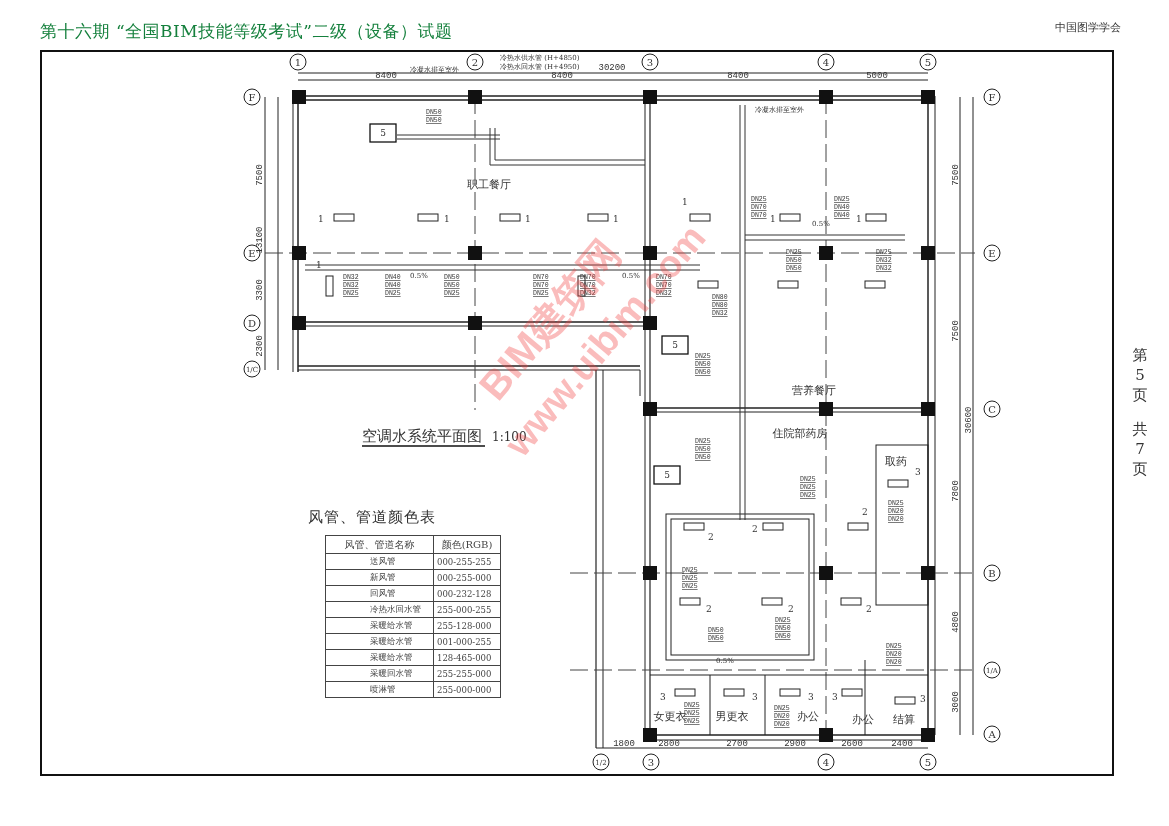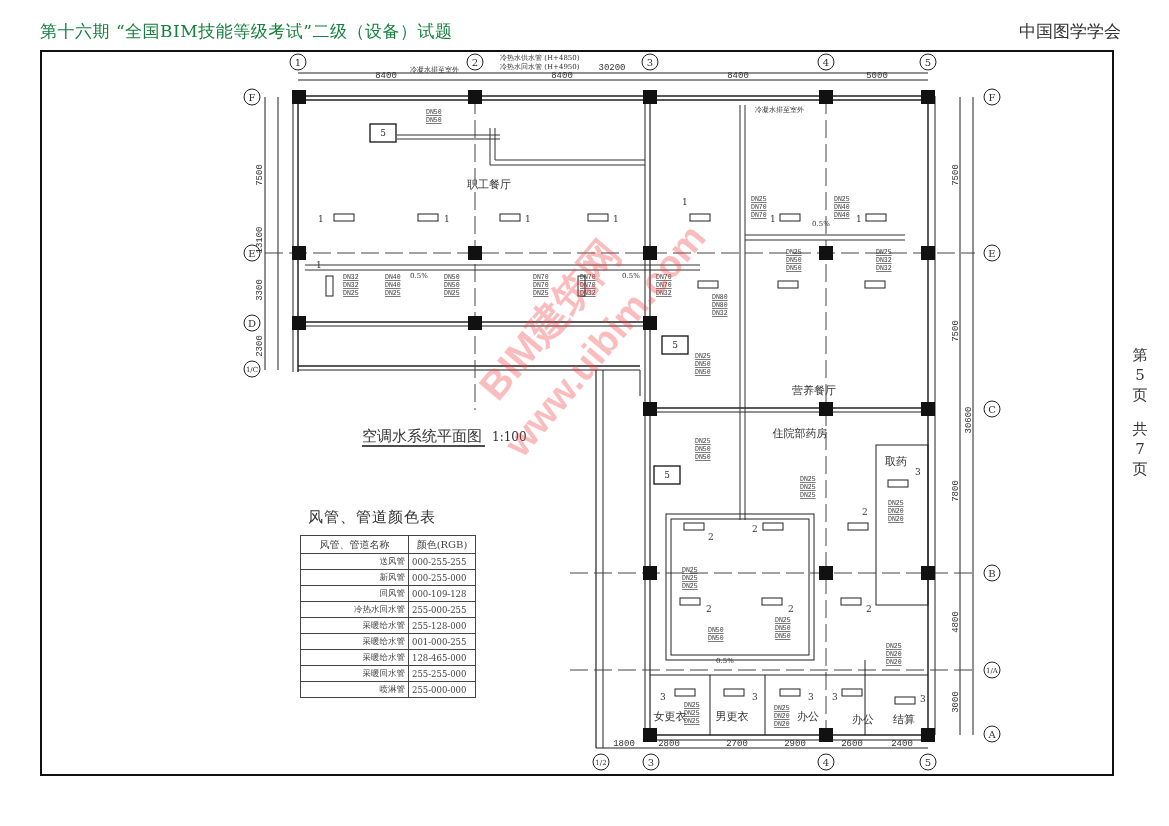--- a/index.html
+++ b/index.html
@@ -1,31 +1,31 @@
 <!DOCTYPE html>
 <html><head>
 <meta charset="utf-8">
 <style>
   html,body{margin:0;padding:0;background:#fff;}
   body{width:1169px;height:826px;position:relative;overflow:hidden;font-family:"DejaVu Serif","Liberation Serif",serif;color:#222;}
   .hdr-left{position:absolute;left:40px;top:20px;font-size:17px;letter-spacing:0.5px;color:#15803d;}
-  .hdr-right{position:absolute;right:48px;top:20px;font-size:17px;color:#333;font-family:Liberation Serif, serif;}
+  .hdr-right{position:absolute;right:48px;top:20px;font-size:11px;color:#333;font-family:Liberation Serif, serif;}
   .frame{position:absolute;left:40px;top:50px;width:1074px;height:726px;border:2px solid #111;box-sizing:border-box;}
   .pager{position:absolute;left:1130px;top:345px;width:20px;font-size:15px;line-height:20px;text-align:center;color:#333;}
   .pager span{display:block;}
   .pager .gap{height:14px;}
   svg{position:absolute;left:0;top:0;}
   .t{font-family:"DejaVu Serif","Liberation Serif",serif;fill:#333;}
   .tm{font-family:"Liberation Mono","DejaVu Sans Mono",monospace;fill:#333;}
   .legend{position:absolute;left:300px;top:508px;width:144px;}
   .legend-title{text-align:center;font-size:15px;margin-bottom:8px;color:#333;letter-spacing:1px;}
-  .legend table{border-collapse:collapse;width:176px;border:1.5px solid #222;}
+  .legend table{border-collapse:collapse;width:176px;border:1.5px solid #222;margin-left:25px;}
   .legend th,.legend td{border:1px solid #444;height:15px;font-size:8.5px;font-weight:normal;padding:0 3px;color:#444;}
   .legend th{font-size:10px;height:17px;}
-  .legend td:first-child{padding-left:44px;text-align:right;}
+  .legend td:first-child{padding-left:44px;}
   .legend td:last-child{text-align:left;}
   .wm{position:absolute;left:420px;top:180px;width:330px;height:300px;pointer-events:none;}
 </style>
 </head>
 <body>
 
 <div class="hdr-left">第十六期 “全国BIM技能等级考试”二级（设备）试题</div>
 <div class="hdr-right">中国图学学会</div>
 
 <div class="frame"></div>
@@ -376,21 +376,21 @@
       <tr>
           <td>送风管</td>
           <td>000-255-255</td>
         </tr>
       <tr>
           <td>新风管</td>
           <td>000-255-000</td>
         </tr>
       <tr>
           <td>回风管</td>
-          <td>000-109-128</td>
+          <td>000-232-128</td>
         </tr>
       <tr>
           <td>冷热水回水管</td>
           <td>255-000-255</td>
         </tr>
       <tr>
           <td>采暖给水管</td>
           <td>255-128-000</td>
         </tr>
       <tr>

